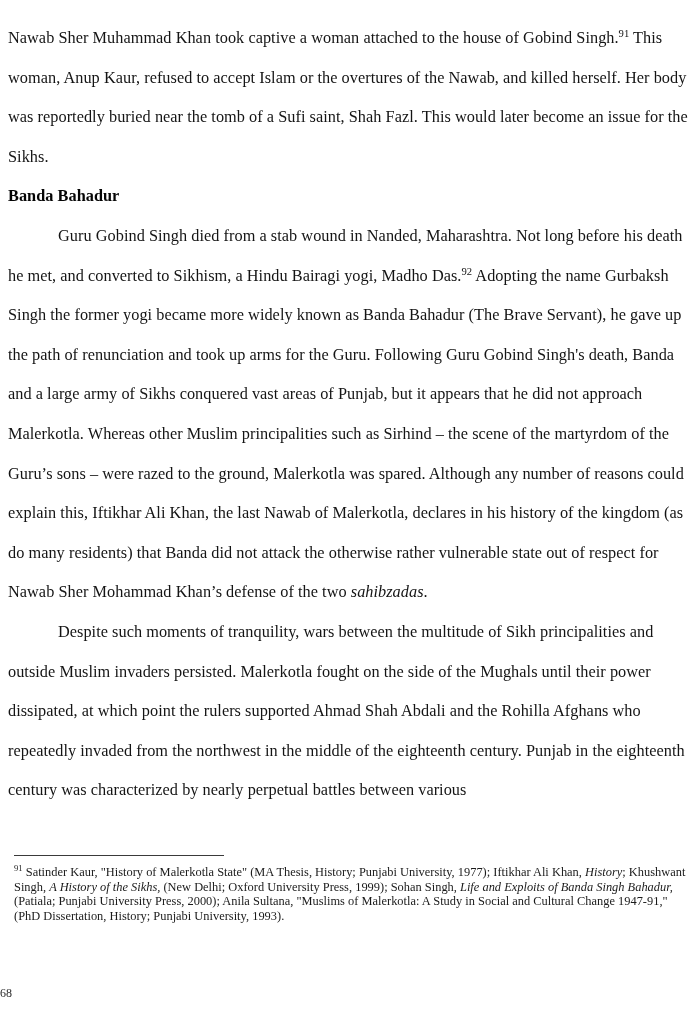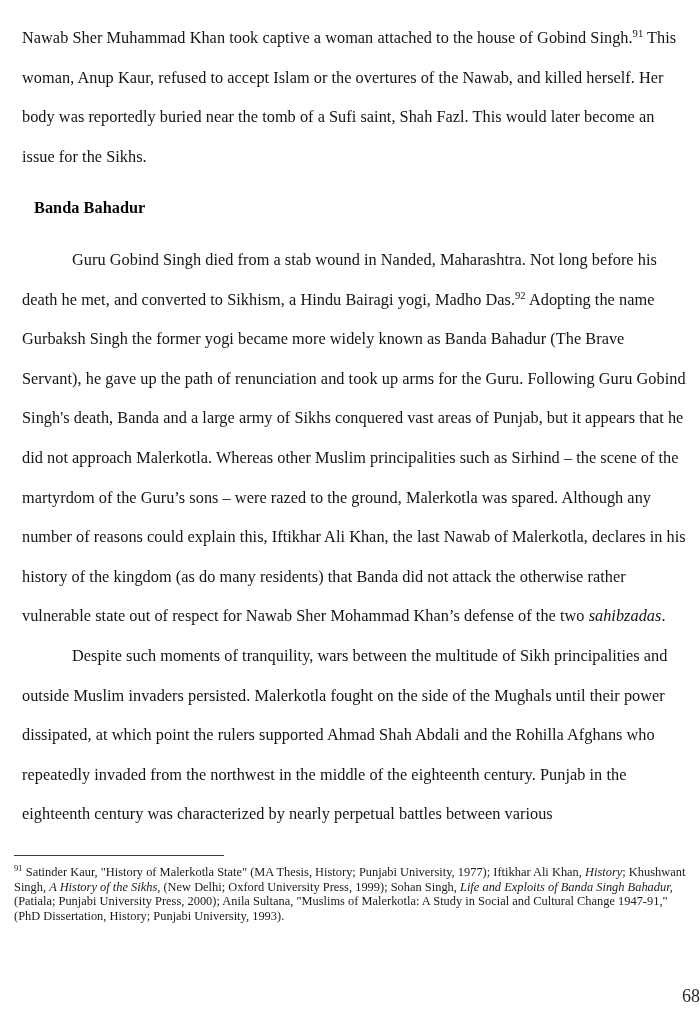--- a/index.html
+++ b/index.html
@@ -14,41 +14,41 @@
     font-family: "Liberation Serif", "DejaVu Serif", serif;
     color: #000000;
     position: relative;
     overflow: hidden;
   }
   .page {
     width: 700px;
     height: 1009px;
     position: relative;
     box-sizing: border-box;
-    padding: 18px 12px 0 22px;
+    padding: 18px 12px 0 8px;
   }
   .body-text {
     font-size: 16.3px;
     line-height: 39.6px;
     text-align: left;
     color: #141414;
     letter-spacing: 0.04px;
   }
   .para {
     margin: 0;
   }
   .indent {
     display: inline-block;
     width: 50px;
   }
   .heading {
     font-size: 16.3px;
     font-weight: bold;
     line-height: 39.6px;
-    margin: 12px;
+    margin: 0;
     color: #050505;
   }
   sup.fnref {
     font-size: 10.6px;
     vertical-align: super;
     line-height: 0;
   }
   em {
   }
   .footnote-area {
@@ -76,22 +76,22 @@
   .footnote sup {
     font-size: 8.6px;
     vertical-align: super;
     line-height: 0;
   }
   .page-number {
     position: absolute;
     left: 0;
     top: 986px;
     width: 700px;
-    text-align: right;
-    font-size: 18px;
+    text-align: left;
+    font-size: 12px;
     color: #2a2a2a;
   }
 </style>
 </head>
 <body>
 
 <div class="page">
 
   <div class="body-text">
 

